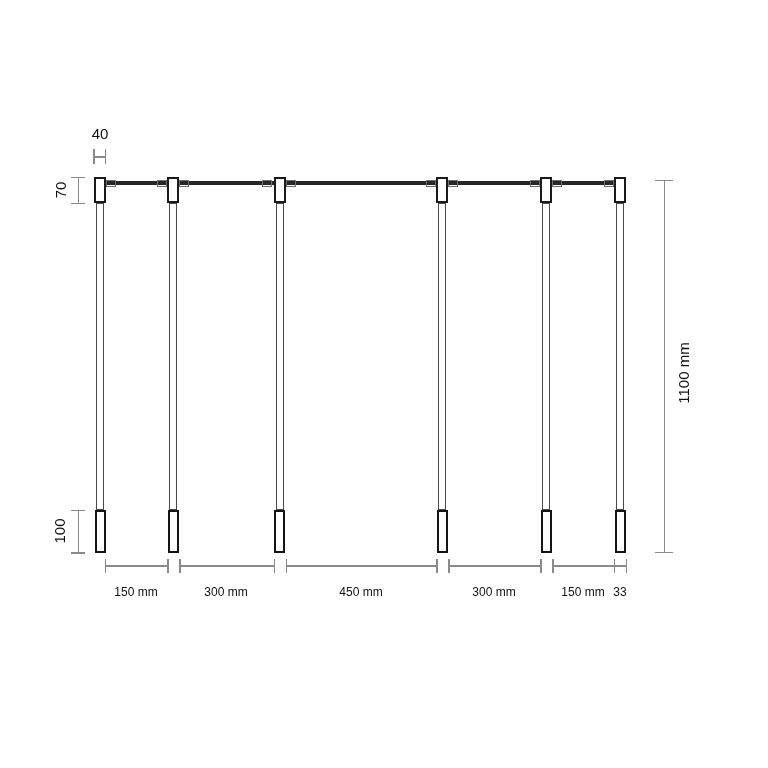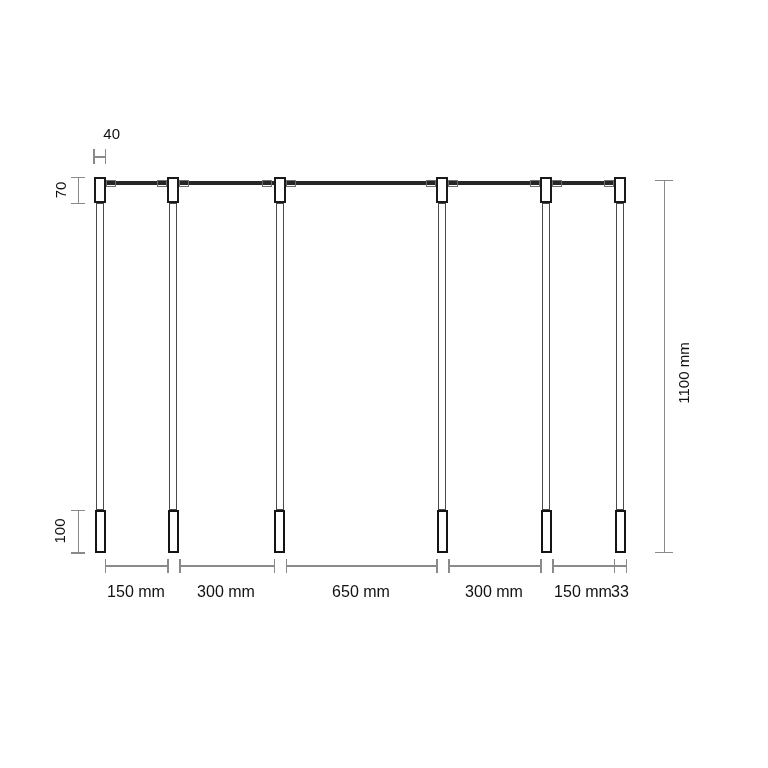--- a/index.html
+++ b/index.html
@@ -15,21 +15,21 @@
        background:#ffffff;border:2px solid #141414;z-index:4;}
   .rail{position:absolute;top:181px;height:4px;background:#262626;z-index:1;}
   .conn{position:absolute;box-sizing:border-box;top:180px;height:7px;width:10px;
        border:1.5px solid #6e6e6e;background:transparent;z-index:2;}
 
   
   .dimv{position:absolute;width:1.5px;background:#8a8a8a;}   
   .dimh{position:absolute;height:1.5px;background:#8a8a8a;}  
   .tickv{position:absolute;width:1.5px;height:14px;background:#8a8a8a;} 
   .tickh{position:absolute;height:1.5px;width:14px;background:#8a8a8a;} 
-  .dimlabel{position:absolute;color:#111;font-size:16px;text-align:center;
+  .dimlabel{position:absolute;color:#111;font-size:12px;text-align:center;
        white-space:nowrap;line-height:18px;}
   .rot{transform:rotate(-90deg);transform-origin:center center;}
 </style>
 </head>
 <body>
 
 <div class="canvas">
 
   <div class="rail" style="left:106px;width:508px;"></div>
 
@@ -69,21 +69,21 @@
     <div class="body" style="left:542px;"></div>
     <div class="base" style="left:540.5px;"></div>
   </div>
   <div>
     <div class="cap" style="left:614px;"></div>
     <div class="body" style="left:616px;"></div>
     <div class="base" style="left:614.5px;"></div>
   </div>
 
   <div>
-    <div class="dimlabel" style="left:80px;top:125px;width:40px;font-size:15px;text-align:right;">40</div>
+    <div class="dimlabel" style="left:80px;top:125px;width:40px;font-size:15px;">40</div>
     <div class="dimv" style="left:93px;top:149px;height:15px;"></div>
     <div class="dimv" style="left:104.5px;top:149px;height:15px;"></div>
     <div class="dimh" style="left:93px;top:156px;width:13px;"></div>
   </div>
 
   <div>
     <div class="dimlabel rot" style="left:39px;top:183px;width:40px;height:14px;font-size:15px;">70</div>
     <div class="tickh" style="left:71px;top:176.5px;"></div>
     <div class="dimv" style="left:77.5px;top:177px;height:26px;"></div>
     <div class="tickh" style="left:71px;top:202.5px;"></div>
@@ -119,19 +119,19 @@
     <div class="tickv" style="left:285.5px;top:558.5px;"></div>
     <div class="tickv" style="left:436px;top:558.5px;"></div>
     <div class="tickv" style="left:448px;top:558.5px;"></div>
     <div class="tickv" style="left:540px;top:558.5px;"></div>
     <div class="tickv" style="left:552px;top:558.5px;"></div>
     <div class="tickv" style="left:613.5px;top:558.5px;"></div>
     <div class="tickv" style="left:625.5px;top:558.5px;"></div>
 
     <div class="dimlabel" style="left:96px;top:583px;width:80px;">150 mm</div>
     <div class="dimlabel" style="left:186px;top:583px;width:80px;">300 mm</div>
-    <div class="dimlabel" style="left:321px;top:583px;width:80px;">650 mm</div>
+    <div class="dimlabel" style="left:321px;top:583px;width:80px;">450 mm</div>
     <div class="dimlabel" style="left:454px;top:583px;width:80px;">300 mm</div>
     <div class="dimlabel" style="left:545px;top:583px;width:76px;">150 mm</div>
     <div class="dimlabel" style="left:606px;top:583px;width:28px;">33</div>
   </div>
 
 </div>
 
 </body></html>

